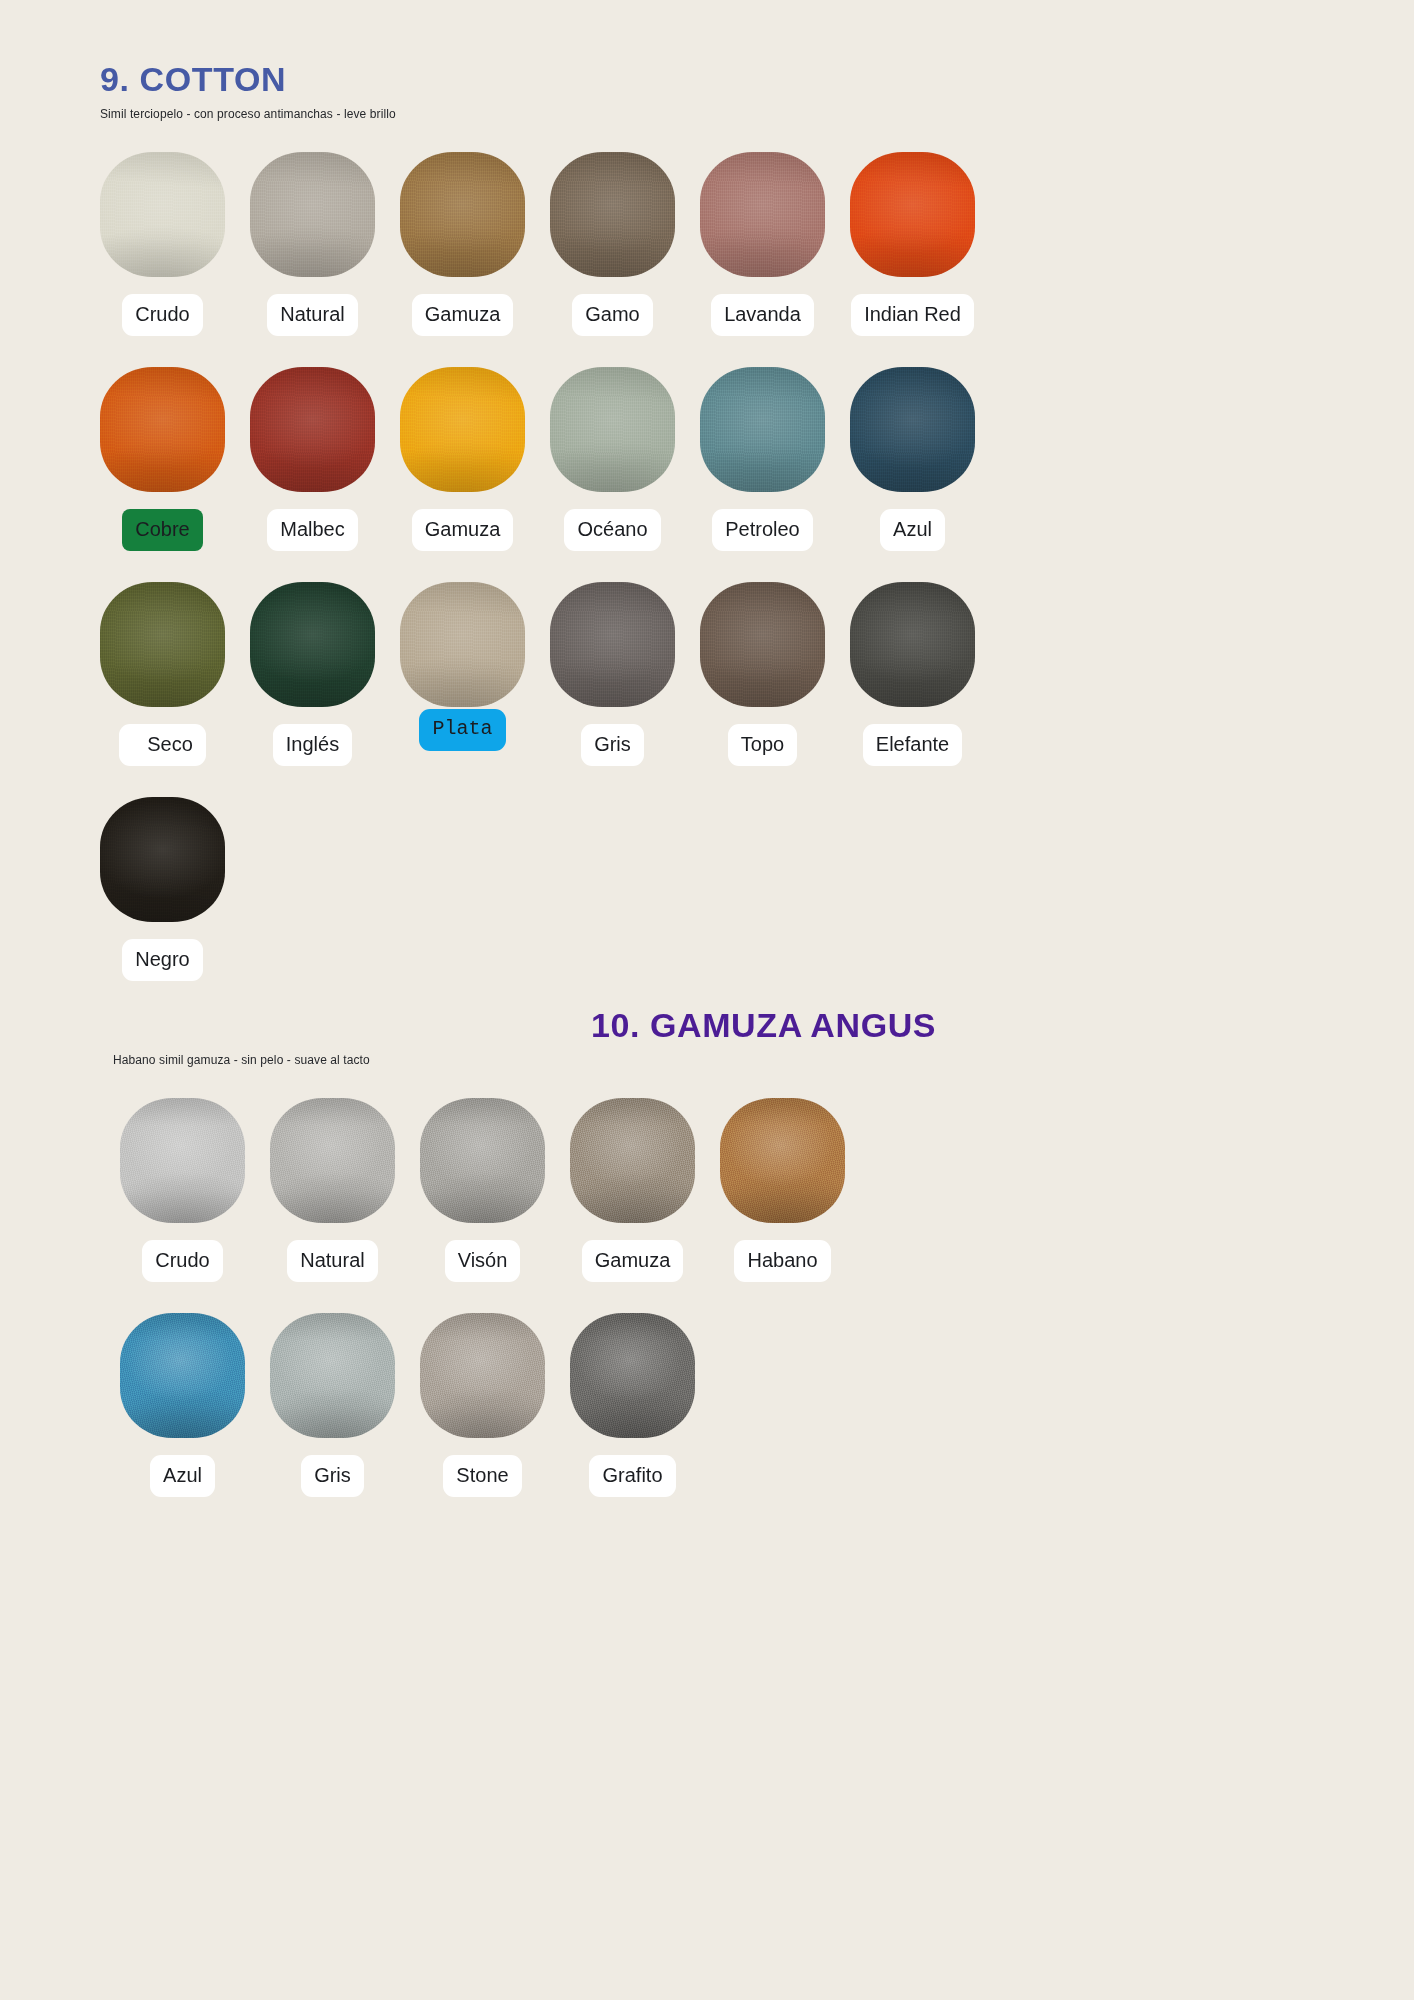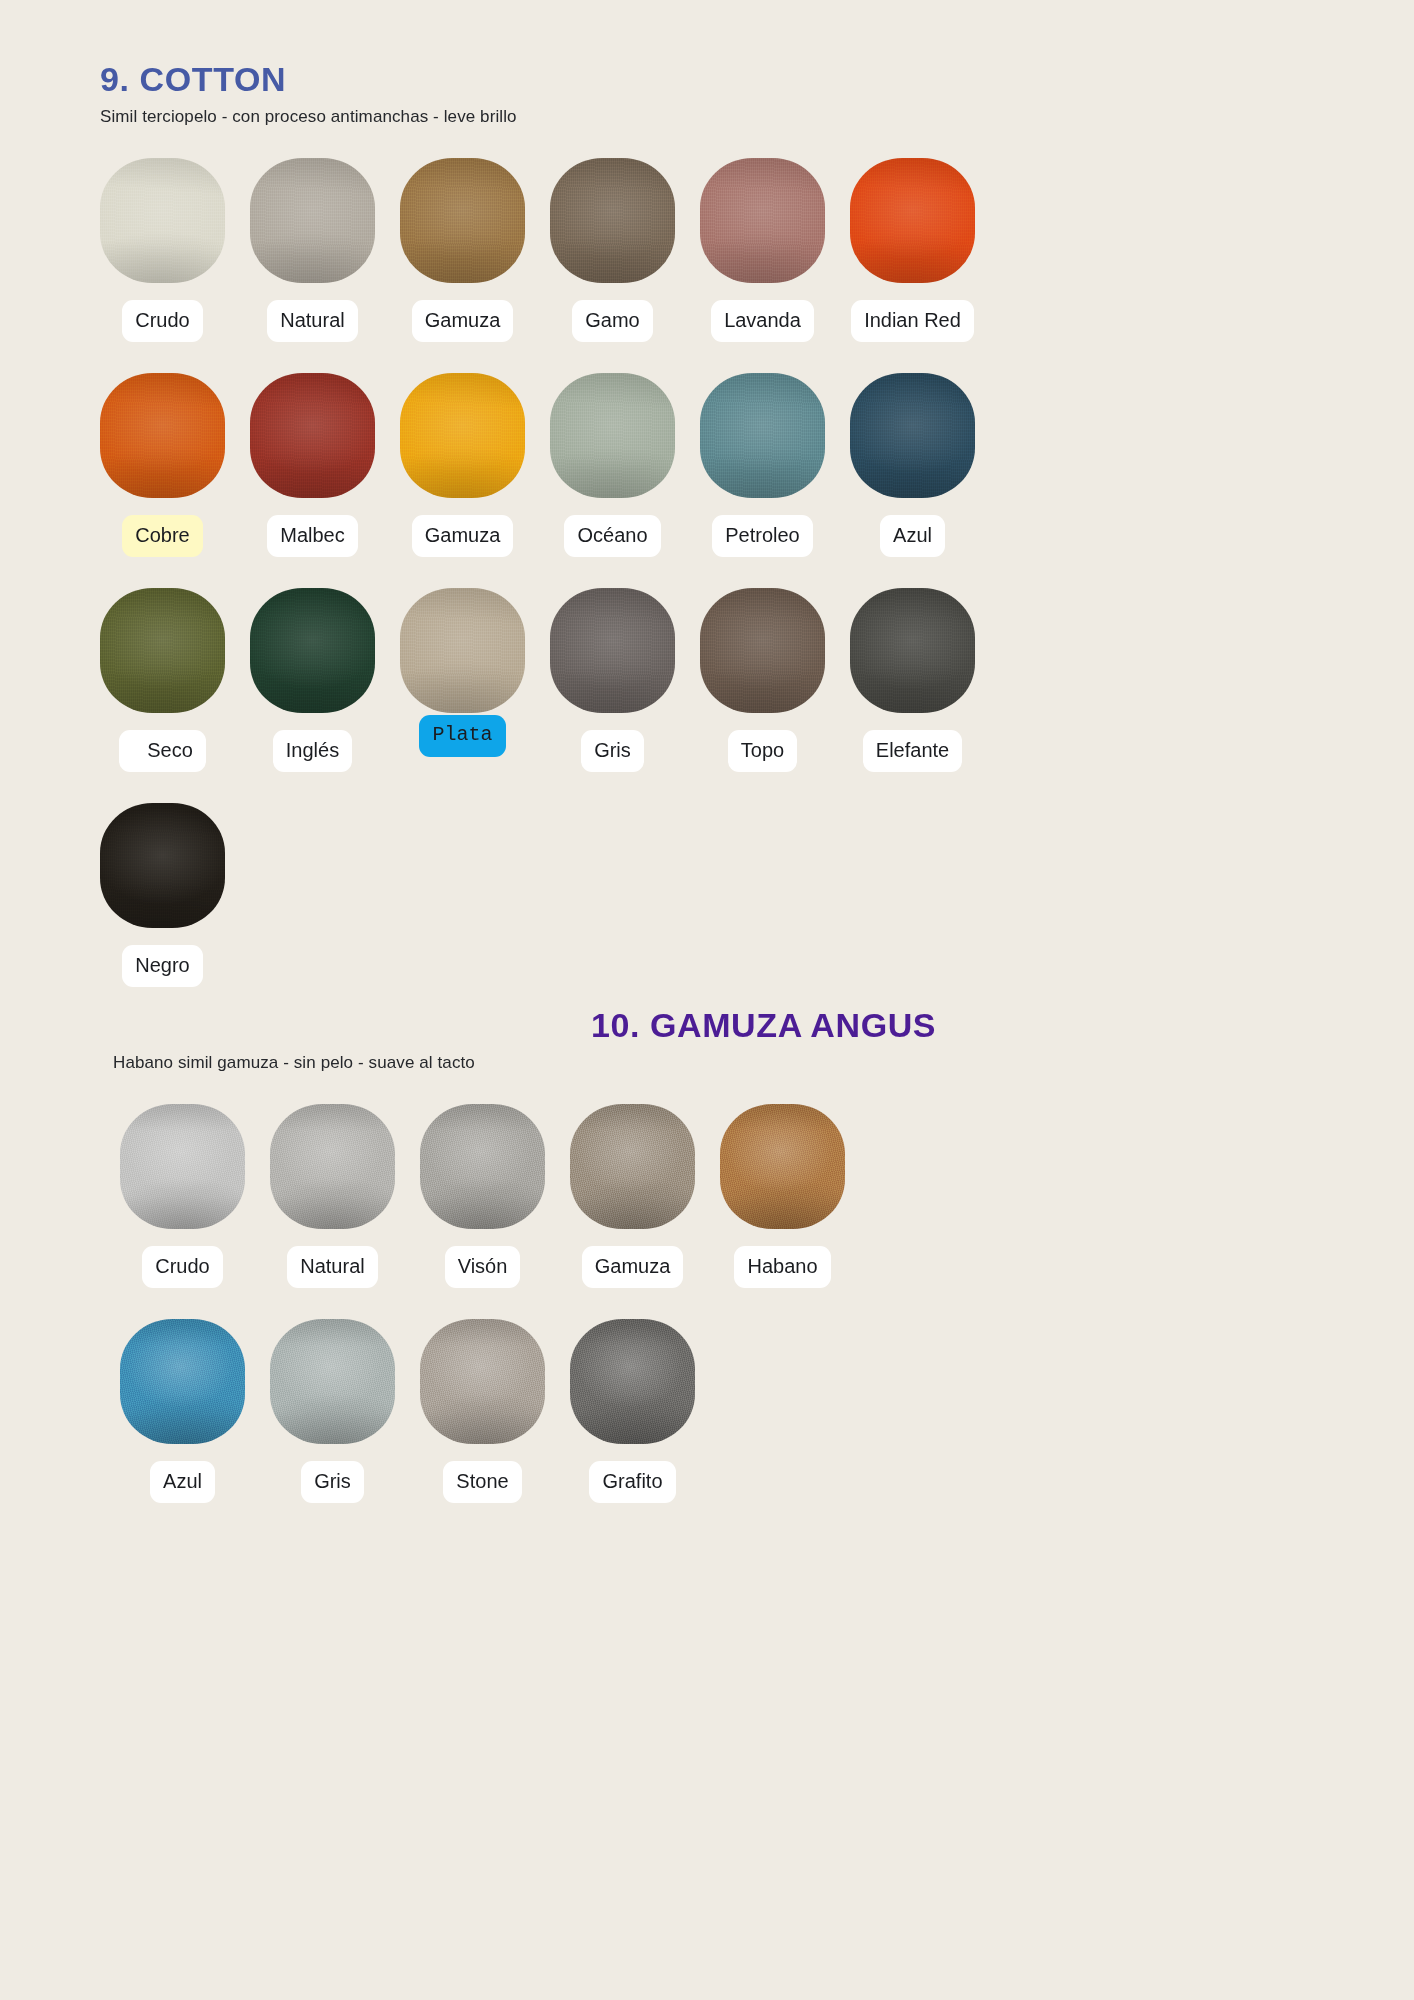--- a/index.html
+++ b/index.html
@@ -26,21 +26,21 @@
     font-size: 34px;
     font-weight: 700;
     letter-spacing: 0.6px;
     color: #465aa5;
     line-height: 1.05;
     white-space: nowrap;
   }
 
   .section-subtitle {
     margin-top: 9px;
-    font-size: 17px;
+    font-size: 12px;
     font-weight: 400;
     color: #26282c;
     letter-spacing: 0.1px;
     line-height: 1.2;
     white-space: nowrap;
   }
 
   
   .swatch-row {
     display: flex;
@@ -163,21 +163,21 @@
       </div>
       <div class="swatch-cell" style="width:125px;">
         <div class="swatch" style="width:125px;height:125px;background-color:#e04a16;"></div>
         <div class="swatch-label" style="margin-top: 17px; background: rgb(255, 255, 255); color: rgb(27, 29, 33);">Indian Red</div>
       </div>
     </div>
 
     <div class="swatch-row" style="padding-left:100px; margin-top:31px; gap:25px;">
       <div class="swatch-cell" style="width:125px;">
         <div class="swatch" style="width:125px;height:125px;background-color:#d45c14;"></div>
-        <div class="swatch-label" style="margin-top: 17px; background: #fef9c3; color: rgb(27, 29, 33);">Cobre</div>
+        <div class="swatch-label" style="margin-top: 17px; background: #15803d; color: rgb(27, 29, 33); border-radius: 8px;">Cobre</div>
       </div>
       <div class="swatch-cell" style="width:125px;">
         <div class="swatch" style="width:125px;height:125px;background-color:#993327;"></div>
         <div class="swatch-label" style="margin-top: 17px; background: rgb(255, 255, 255); color: rgb(27, 29, 33);">Malbec</div>
       </div>
       <div class="swatch-cell" style="width:125px;">
         <div class="swatch" style="width:125px;height:125px;background-color:#eda713;"></div>
         <div class="swatch-label" style="margin-top: 17px; background: rgb(255, 255, 255); color: rgb(27, 29, 33);">Gamuza</div>
       </div>
       <div class="swatch-cell" style="width:125px;">

